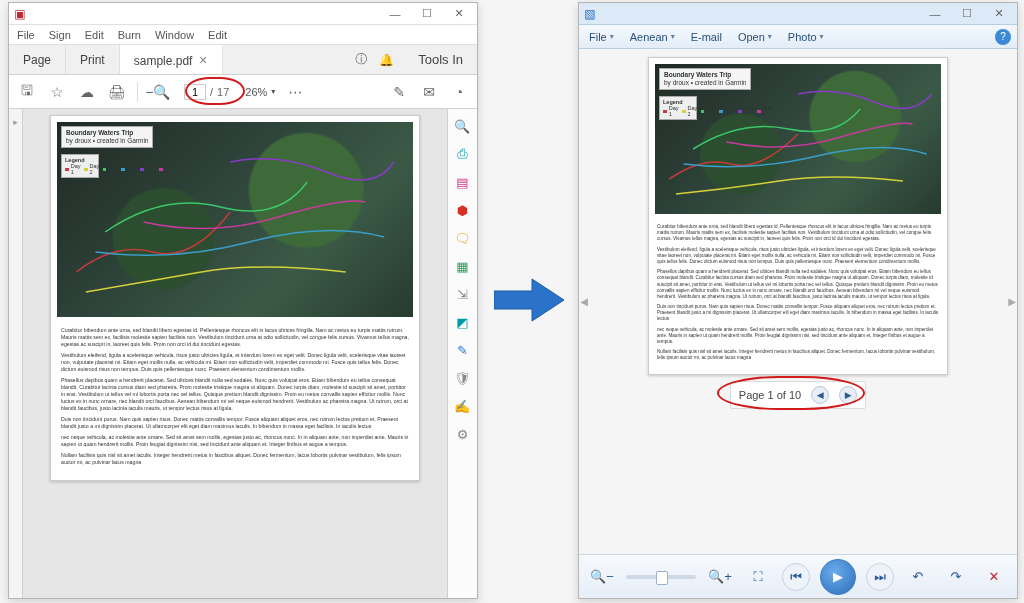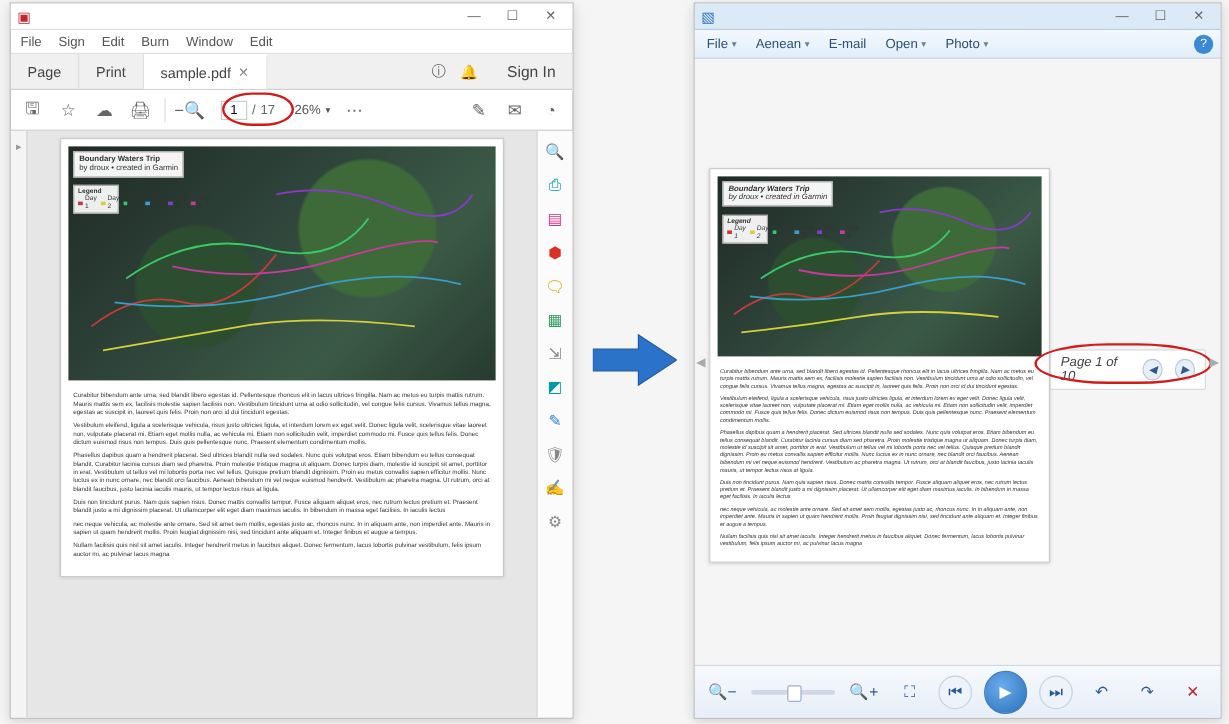--- a/index.html
+++ b/index.html
@@ -276,24 +276,23 @@
     overflow: hidden;
   }
   .pv-edge {
     width: 10px;
     display:flex; align-items:center; justify-content:center;
     color:#aaa; font-size:10px; z-index:2;
   }
   .pv-viewport {
     flex: 1;
     display: flex;
-    flex-direction: row;
+    flex-direction: column;
     align-items: center;
     padding: 8px 2px 2px 2px;
-    font-style: italic;
   }
   .pv-page {
     width: 300px;
     background: #fff;
     border: 1px solid #ccc;
     box-shadow: 0 1px 3px rgba(0,0,0,0.2);
     display: flex;
     flex-direction: column;
     padding-bottom: 4px;
   }
@@ -373,21 +372,21 @@
     <div class="acro-tab">Print</div>
     <div class="acro-tab active">
       <span>sample.pdf</span>
       <span class="tab-close">✕</span>
     </div>
     <div class="flexpad"></div>
     <div class="acro-right-icons">
       <span>ⓘ</span>
       <span>🔔</span>
     </div>
-    <div class="sign-in">Sign In</div>
+    <div class="sign-in">Tools In</div>
   </div>
 
   <div class="acro-toolbar">
     <span class="tb-icon">🖫</span>
     <span class="tb-icon">☆</span>
     <span class="tb-icon">☁</span>
     <span class="tb-icon">🖨</span>
     <span class="tb-sep"></span>
     <span class="tb-icon">−🔍</span>
     <div class="page-widget">

